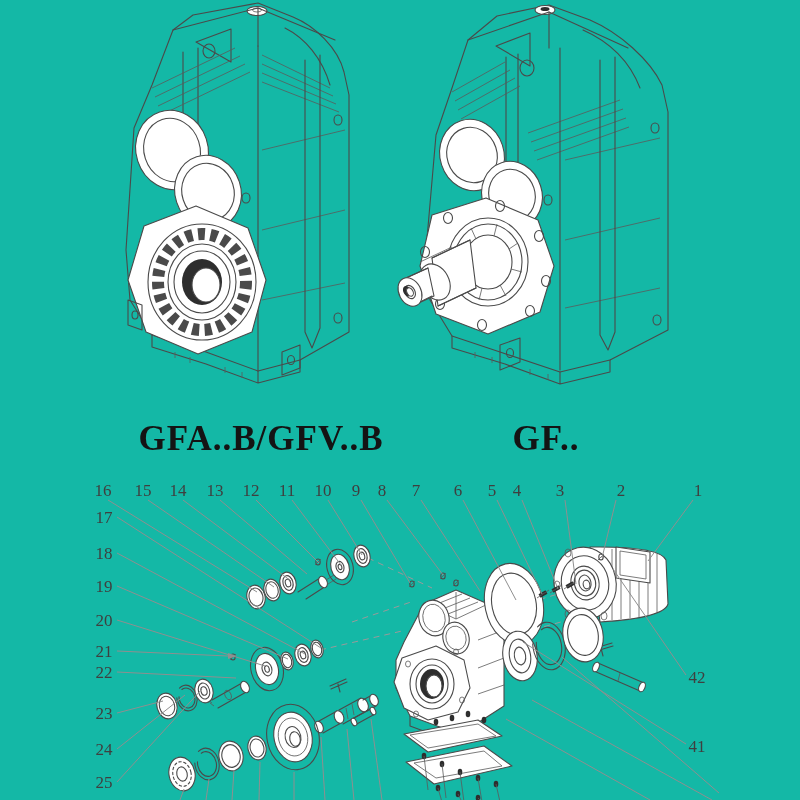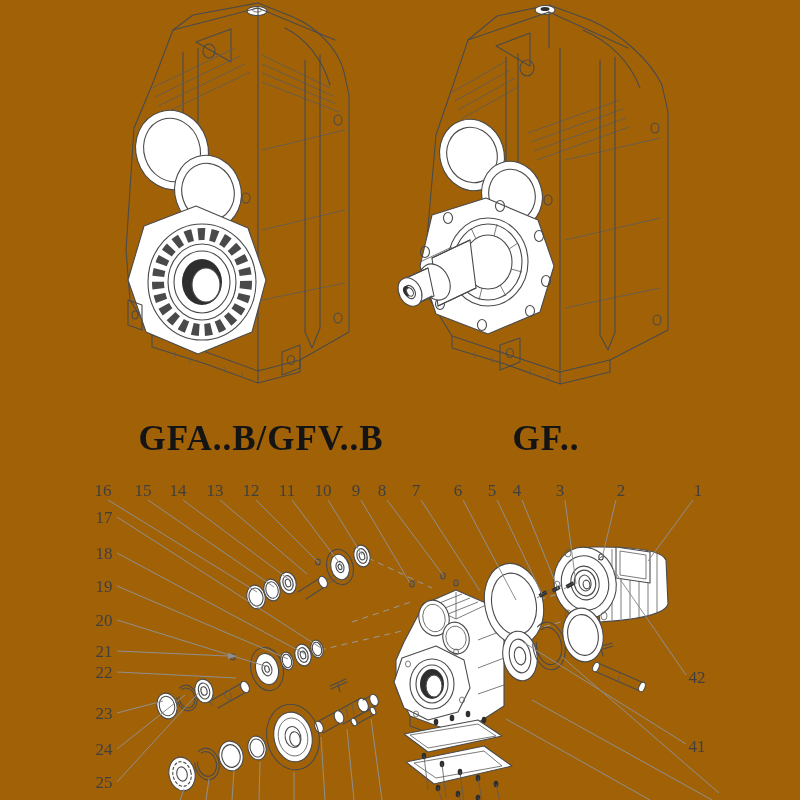--- a/index.html
+++ b/index.html
@@ -1,16 +1,16 @@
 <!DOCTYPE html>
 <html><head>
 <meta charset="utf-8">
 <style>
   html,body{margin:0;padding:0;background:#ffffff;}
-  .page{position:relative;width:800px;height:800px;background:#a16207;overflow:hidden;
+  .page{position:relative;width:800px;height:800px;background:#14b8a6;overflow:hidden;
         font-family:"Liberation Serif","DejaVu Serif",serif;text-align:center;}
   svg{display:block;}
   .ln{fill:none;stroke:#4a4a4a;stroke-width:1.1;stroke-linejoin:round;stroke-linecap:round;}
   .lnt{fill:none;stroke:#5a5a5a;stroke-width:0.8;stroke-linejoin:round;}
   .fw{fill:#ffffff;stroke:#4a4a4a;stroke-width:1.1;stroke-linejoin:round;}
   .dkf{fill:#2e2e2e;stroke:none;}
   .ldr{stroke:#8f8f8f;stroke-width:1;fill:none;}
   .dash{stroke:#9a9a9a;stroke-width:1;stroke-dasharray:6 5;fill:none;}
   .num{font:17px "Liberation Serif","DejaVu Serif",serif;fill:#3f3f3f;}
   .lbl{font:bold 35px "Liberation Serif","DejaVu Serif",serif;fill:#141414;letter-spacing:1px;}

